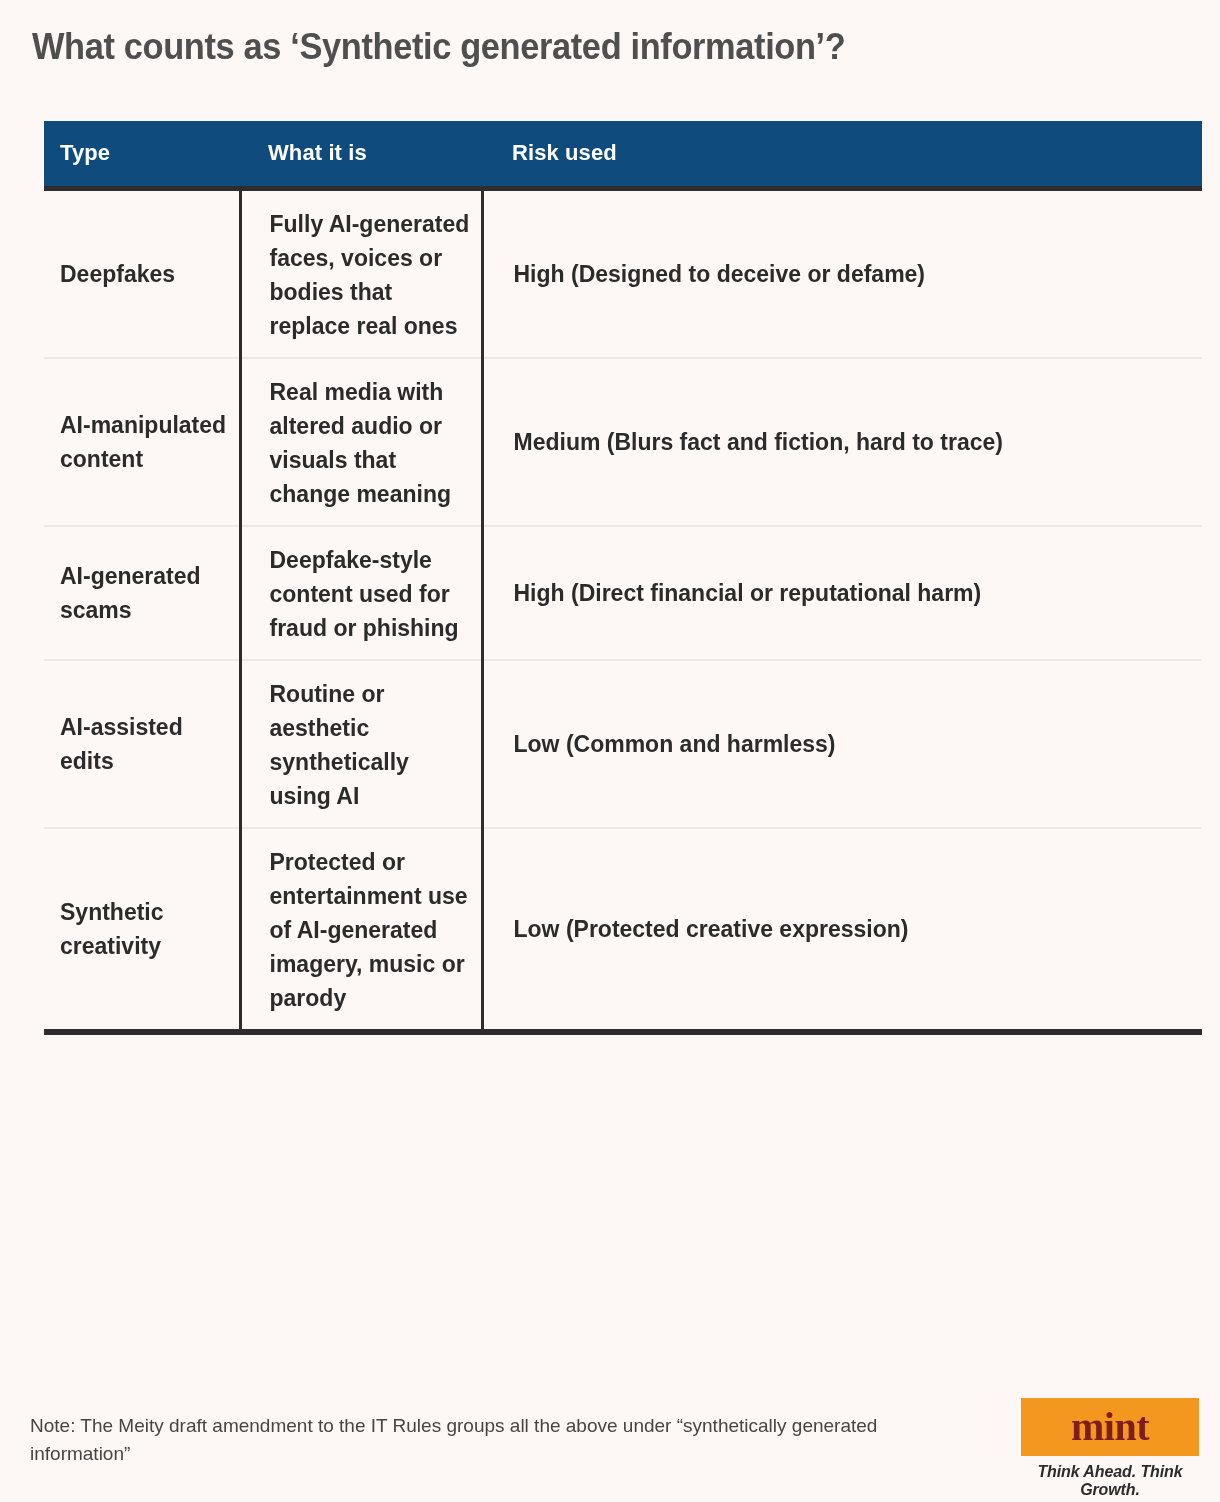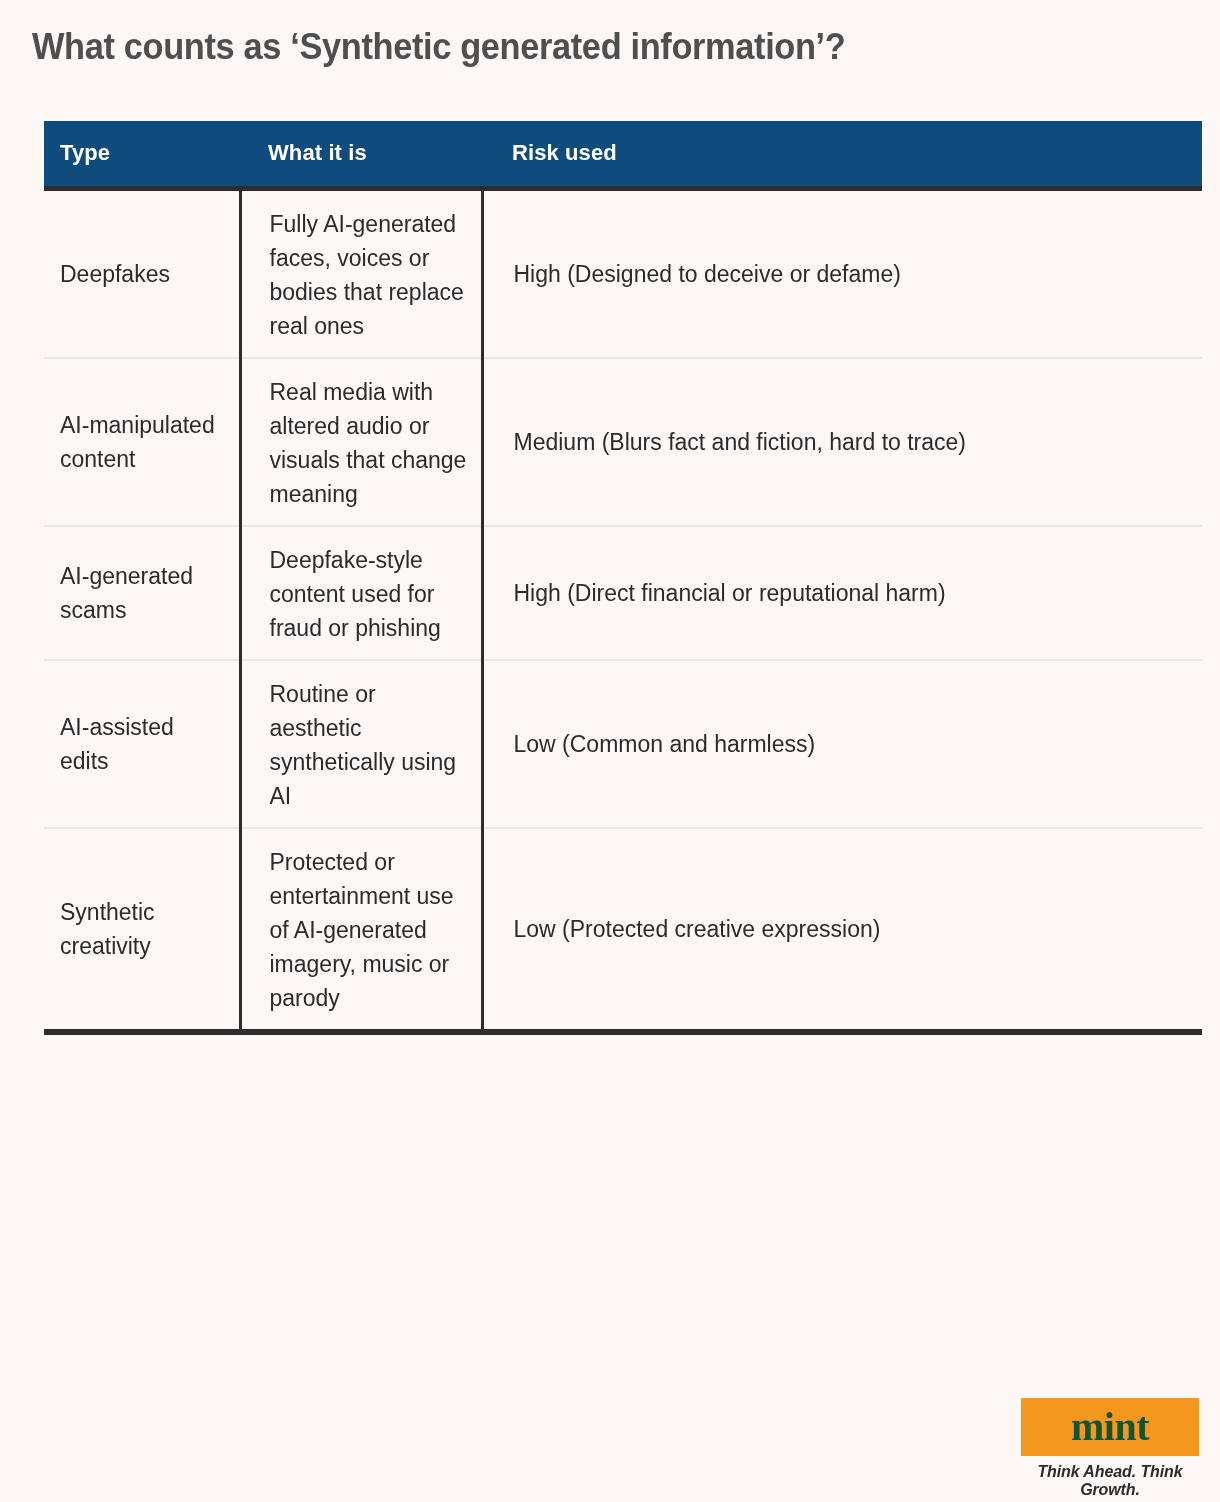--- a/index.html
+++ b/index.html
@@ -69,21 +69,21 @@
   thead th.h-what { padding-left: 28px; }
   thead th.h-risk { padding-left: 30px; }
 
   thead tr { border-bottom: 5px solid #2f2d2b; }
 
   tbody td {
     vertical-align: middle;
     font-size: 23px;
     line-height: 34px;
     color: #2b2b2b;
-    font-weight: 400;
+    font-weight: 700;
     padding: 14px 18px 14px 16px;
     border-bottom: 2px solid #eceae9;
     box-sizing: border-box;
   }
   tbody tr:last-child td {
     border-bottom: 6px solid #2f2d2b;
   }
   tbody td.cell-type {
     padding-left: 16px;
     padding-right: 10px;
@@ -121,21 +121,21 @@
   }
   .logo-box {
     background: #f4971f;
     width: 178px;
     height: 58px;
     display: flex;
     align-items: center;
     justify-content: center;
   }
   .logo-word {
-    color: #14532d;
+    color: #7f1d1d;
     font-size: 40px;
     font-weight: bold;
     font-family: "Liberation Serif", serif;
     letter-spacing: -0.5px;
     line-height: 40px;
   }
   .logo-tag {
     margin-top: 7px;
     font-size: 16px;
     font-weight: bold;
@@ -189,20 +189,21 @@
         </tr>
         <tr>
           <td class="cell-type">Synthetic creativity</td>
           <td class="cell-what">Protected or entertainment use of AI-generated imagery, music or parody</td>
           <td class="cell-risk">Low (Protected creative expression)</td>
         </tr>
       </tbody>
     </table>
   </div>
 
+  <div class="note">Note: The Meity draft amendment to the IT Rules groups all the above under “synthetically generated information”</div>
 
   <div class="logo-block">
     <div class="logo-box">
       <span class="logo-word">mint</span>
     </div>
     <div class="logo-tag">Think Ahead. Think Growth.</div>
   </div>
 
 </div>
 

